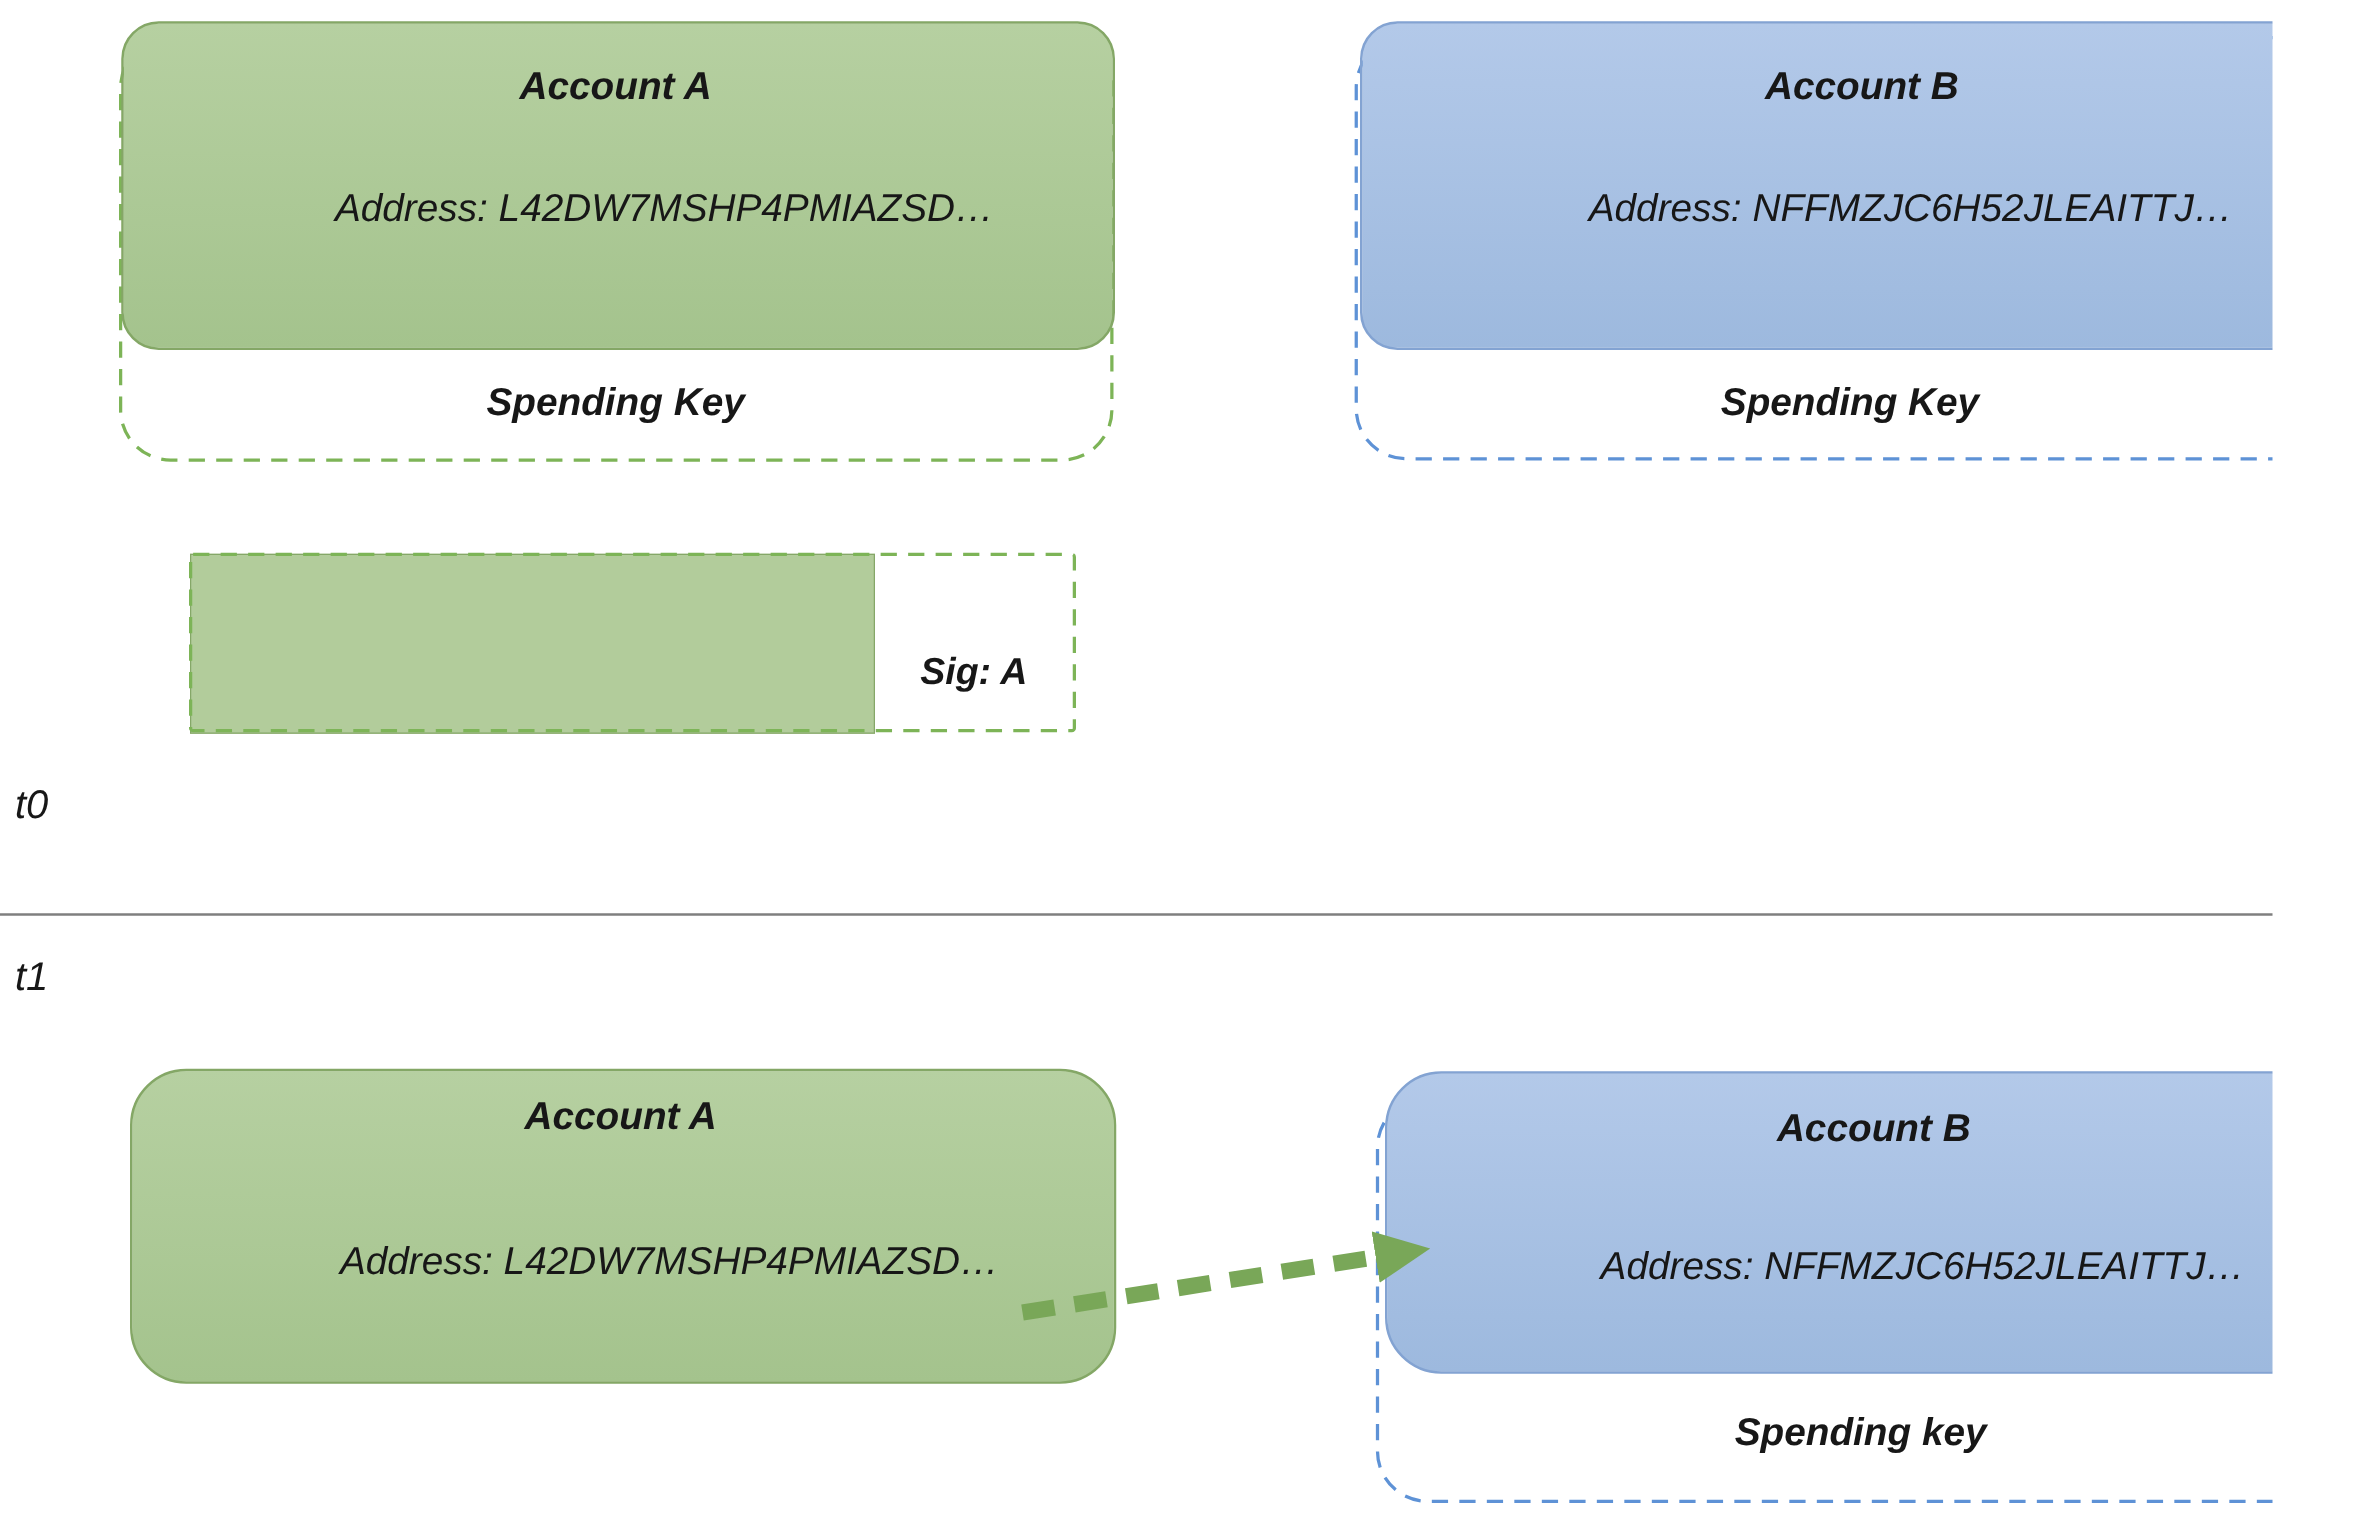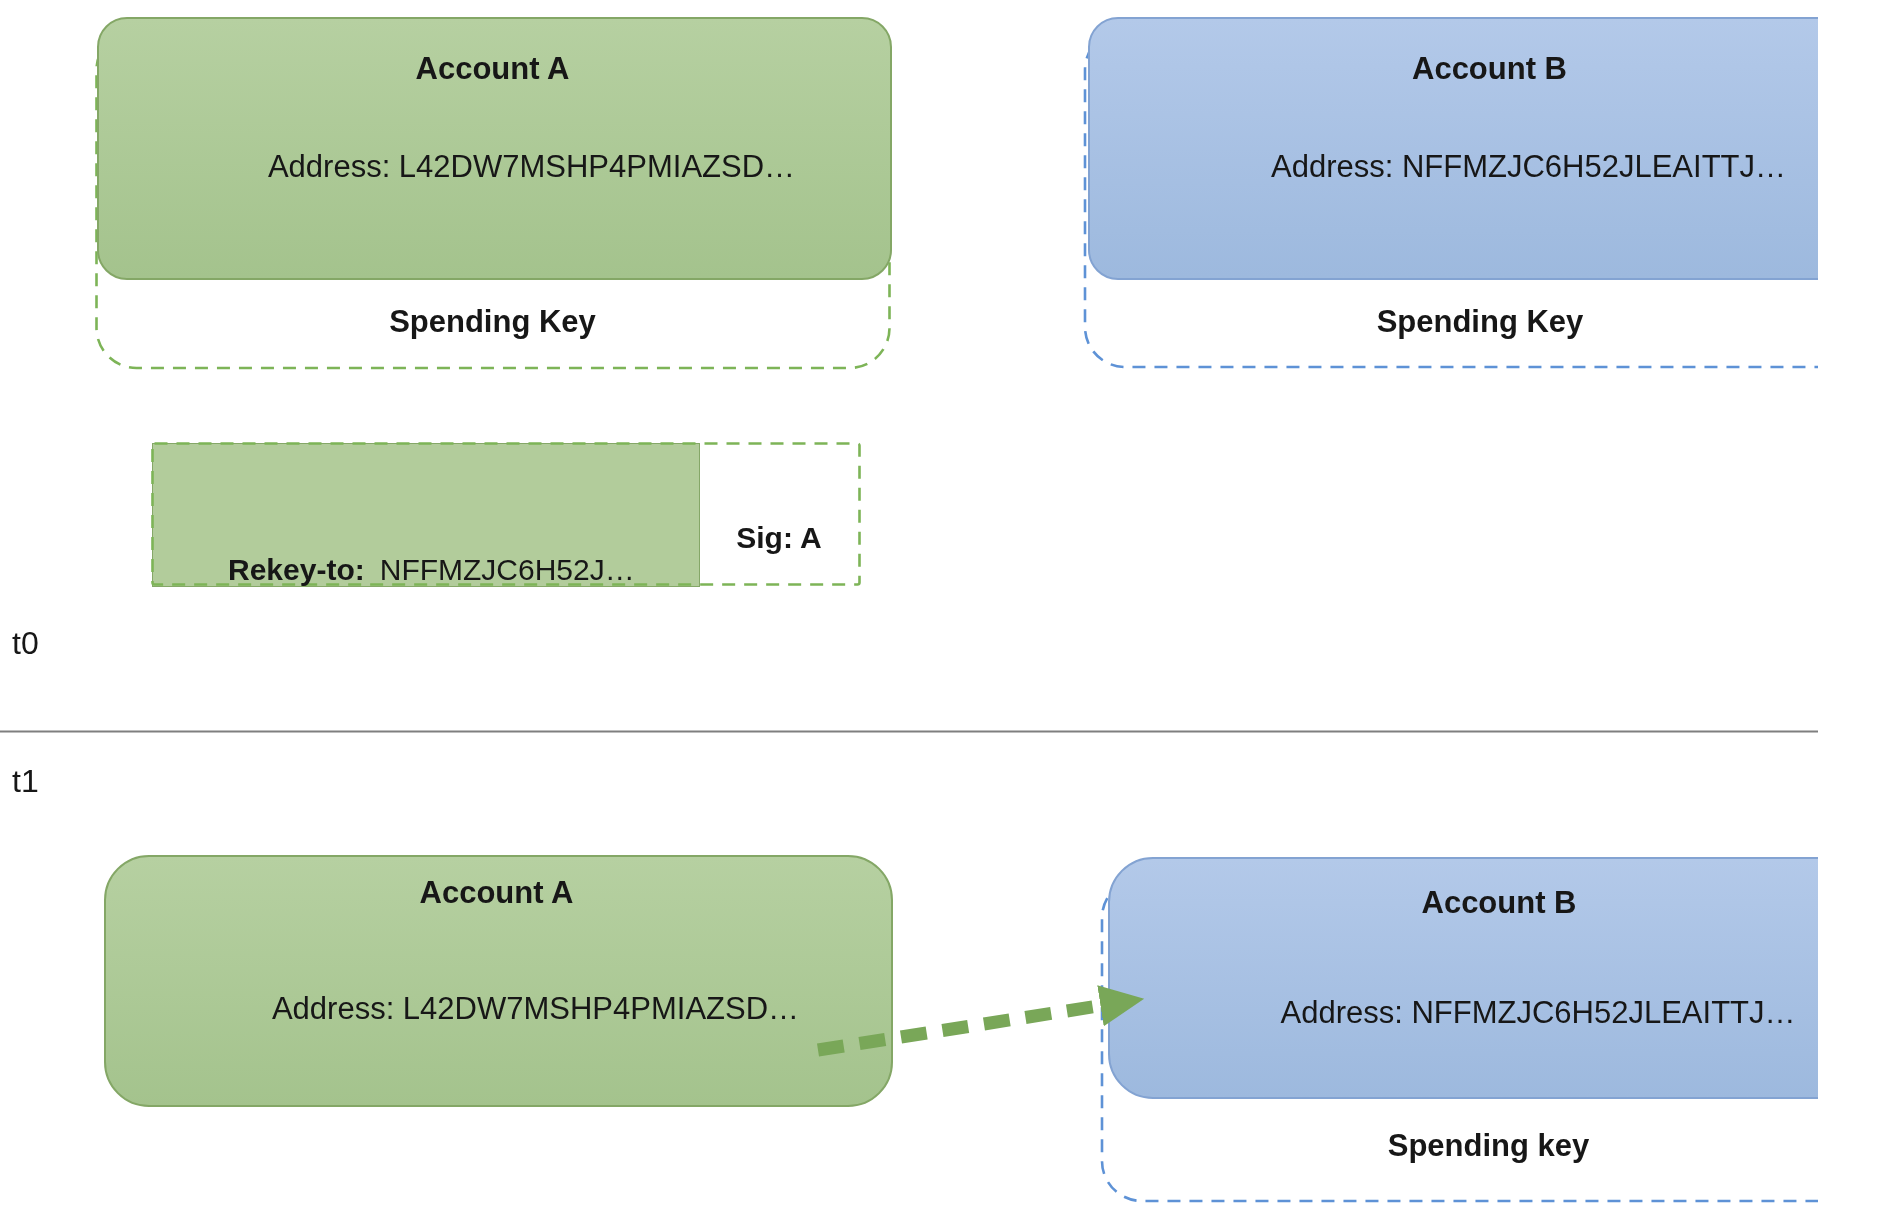--- a/index.html
+++ b/index.html
@@ -5,21 +5,21 @@
   :root{
     --green-fill-top:#b6d0a1; --green-fill-bottom:#a4c38d; --green-border:#84a766;
     --green-dash:#7db457; --blue-fill-top:#b3c9e9; --blue-fill-bottom:#9db9de;
     --blue-border:#83a3d2; --blue-dash:#5e92d6; --arrow-green:#79a758;
     --divider-gray:#7f7f7f; --spellcheck-red:#e03c31; --text-black:#171717;
     --txn-green-fill:#b2cc9b; --txn-green-border:#85a768;
   }
   html,body{margin:0;padding:0;background:#ffffff;}
   .stage{
     position:relative; width:1818px; height:1226px; overflow:hidden;
-    font-family:"Liberation Sans", sans-serif; color:var(--text-black); background:#fff;
+    font-family:"Liberation Sans", sans-serif; color:var(--text-black); background:#fff;font-style:italic;
   }
   .layer{position:absolute; left:0; top:0; width:1898px; height:1226px;}
   .under{z-index:1;} .boxes{z-index:2;} .over{z-index:3;} .textlayer{z-index:4;}
   .dash-green{fill:none; stroke:var(--green-dash); stroke-width:2.6; stroke-dasharray:13 9;}
   .dash-blue{fill:none; stroke:var(--blue-dash); stroke-width:2.6; stroke-dasharray:13 9;}
   .divider{stroke:var(--divider-gray); stroke-width:2;}
   .arrow{stroke:var(--arrow-green); stroke-width:13; stroke-dasharray:26 16; fill:none;}
   .arrowhead{fill:var(--arrow-green);}
   .acct{position:absolute;}
   .acct.green{
@@ -83,23 +83,20 @@
   <div class="layer textlayer">
 
     <div class="t title ctr" style="left:97px; top:50px; width:791px;">Account A</div>
     <div class="t addr ctr" style="left:97px; top:148px; width:791px;">Address: L42DW7MSHP4PMIAZSD…</div>
     <div class="t keylab ctr" style="left:96px; top:303px; width:793px;">Spending Key</div>
 
     <div class="t title ctr" style="left:1088px; top:50px; width:803px;">Account B</div>
     <div class="t addr ctr" style="left:1088px; top:148px; width:803px;">Address: NFFMZJC6H52JLEAITTJ…</div>
     <div class="t keylab ctr" style="left:1085px; top:303px; width:790px;">Spending Key</div>
 
-    <div class="t txn-line" style="left:178px; top:516px;">
-      <span class="lbl">Rekey-to:</span><span class="val" style="margin-left:15px;">NFFMZJC6H52J…</span>
-    </div>
     <div class="t sig ctr" style="left:698px; top:520px; width:162px;">Sig: A</div>
 
     <div class="t tlabel" style="left:12px; top:624px;">t0</div>
     <div class="t tlabel" style="left:12px; top:762px;">t1</div>
 
     <div class="t title ctr" style="left:104px; top:874px; width:785px;">Account A</div>
     <div class="t addr ctr" style="left:104px; top:990px; width:785px;">Address: L42DW7MSHP4PMIAZSD…</div>
 
     <div class="t title ctr" style="left:1108px; top:884px; width:782px;">Account B</div>
     <div class="t addr ctr" style="left:1108px; top:994px; width:782px;">Address: NFFMZJC6H52JLEAITTJ…</div>

